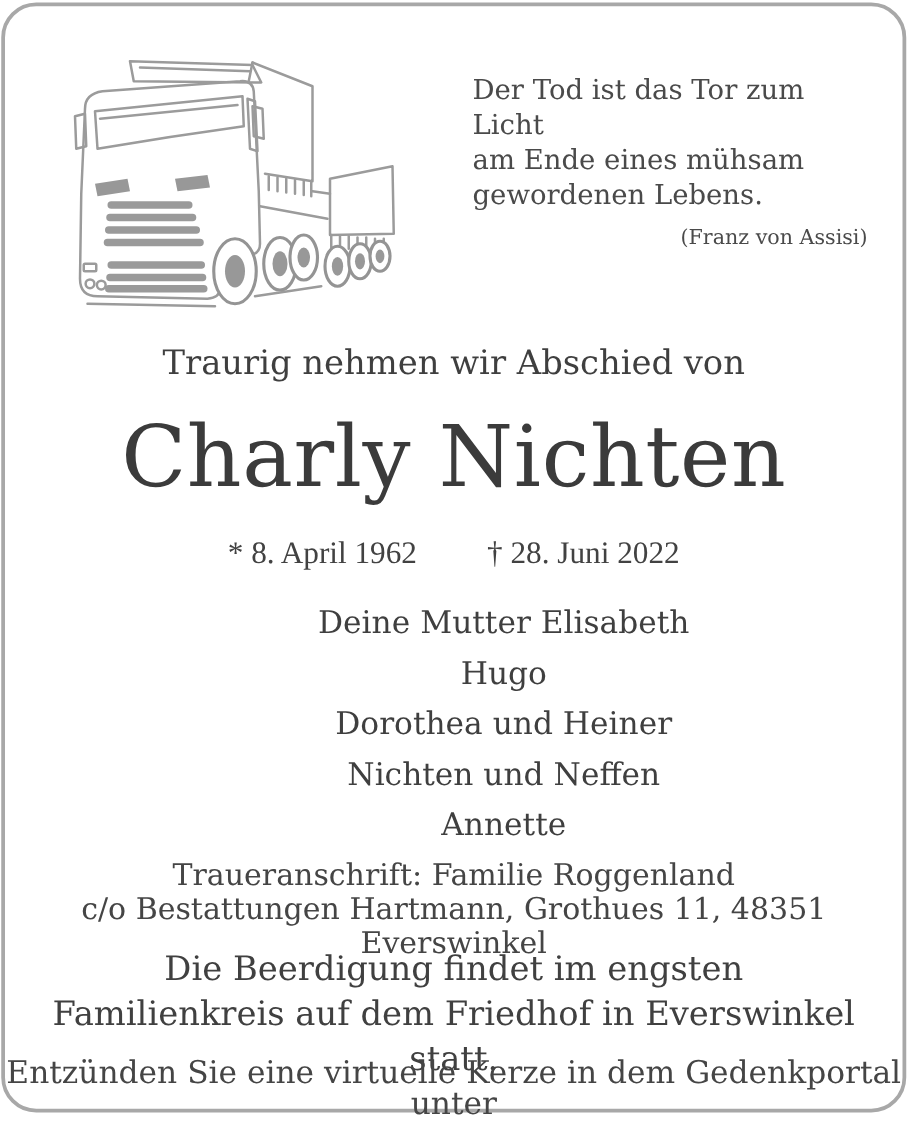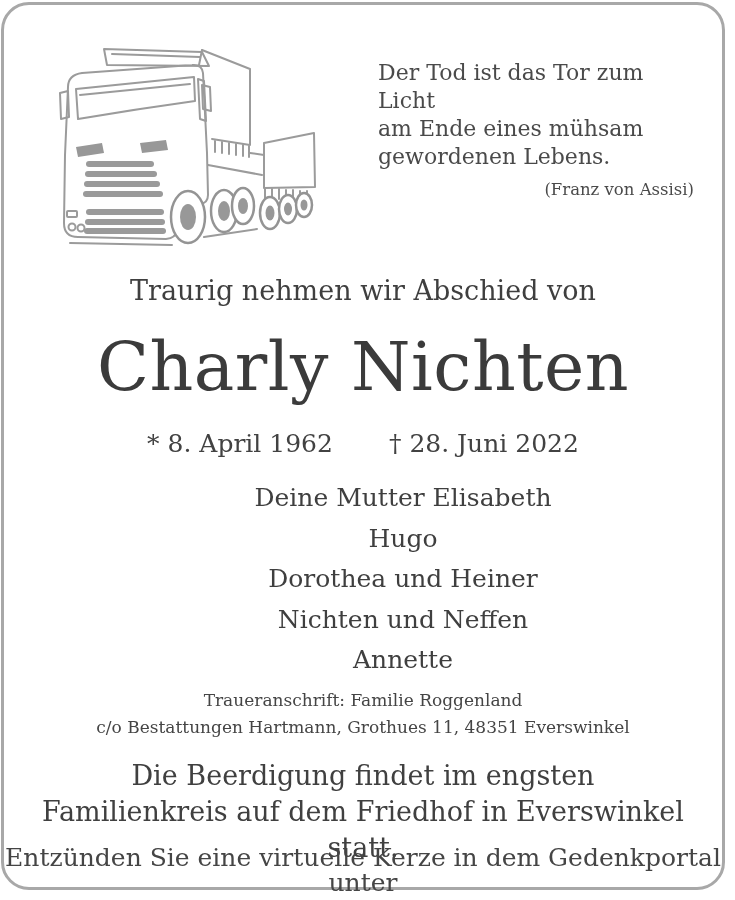--- a/index.html
+++ b/index.html
@@ -61,35 +61,36 @@
     top: 322px;
     font-size: 68px;
     letter-spacing: 0.5px;
     color: #3b3b3b;
   }
 
   .dates-row {
     top: 424px;
     font-size: 25px;
     color: #424242;
+    font-family: Liberation Serif, serif;
   }
   .dates-row .date { display: inline-block; }
   .dates-row .date + .date { margin-left: 56px; }
 
   .mourners {
     top: 473px;
     font-size: 25px;
     line-height: 40.5px;
     color: #3f3f3f;
     padding-left: 40px;
   }
 
   .address-block {
     top: 682px;
-    font-size: 17px;
+    font-size: 24px;
     line-height: 27px;
     color: #454545;
   }
 
   .funeral-block {
     top: 753px;
     font-size: 27px;
     line-height: 36px;
     color: #404040;
   }

